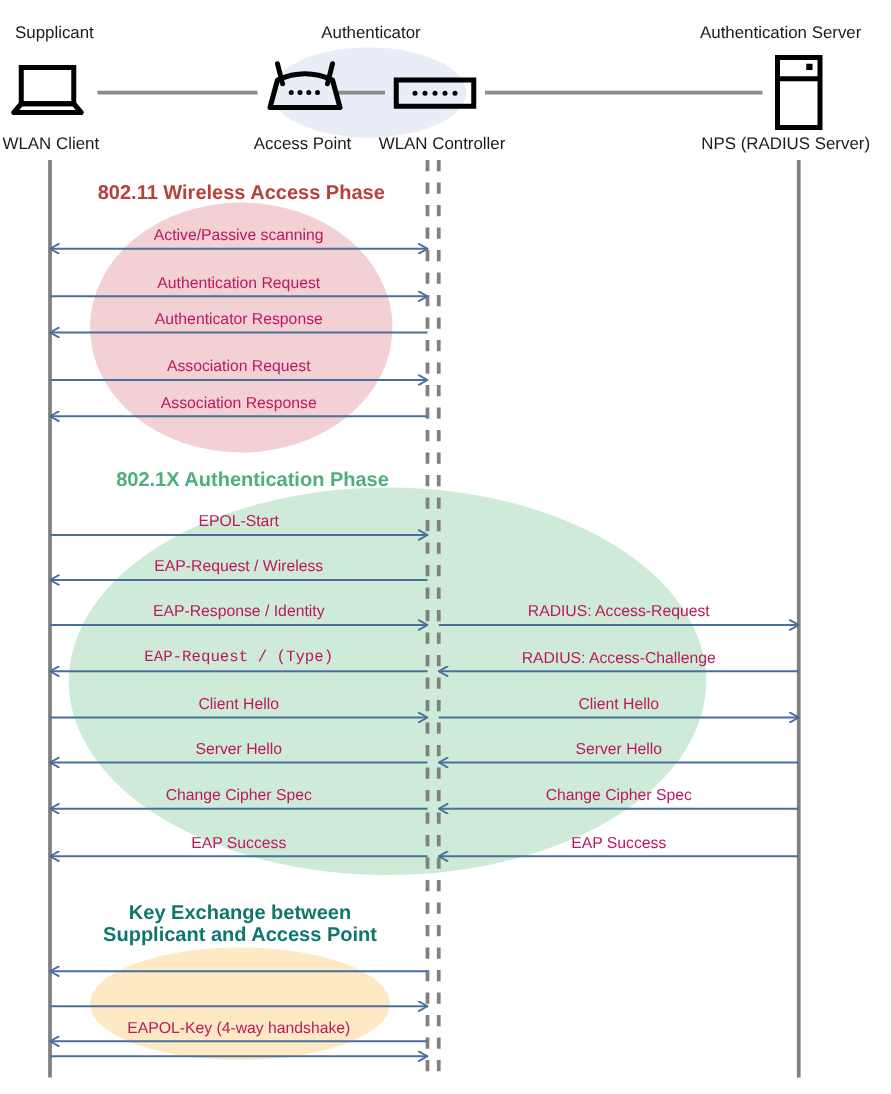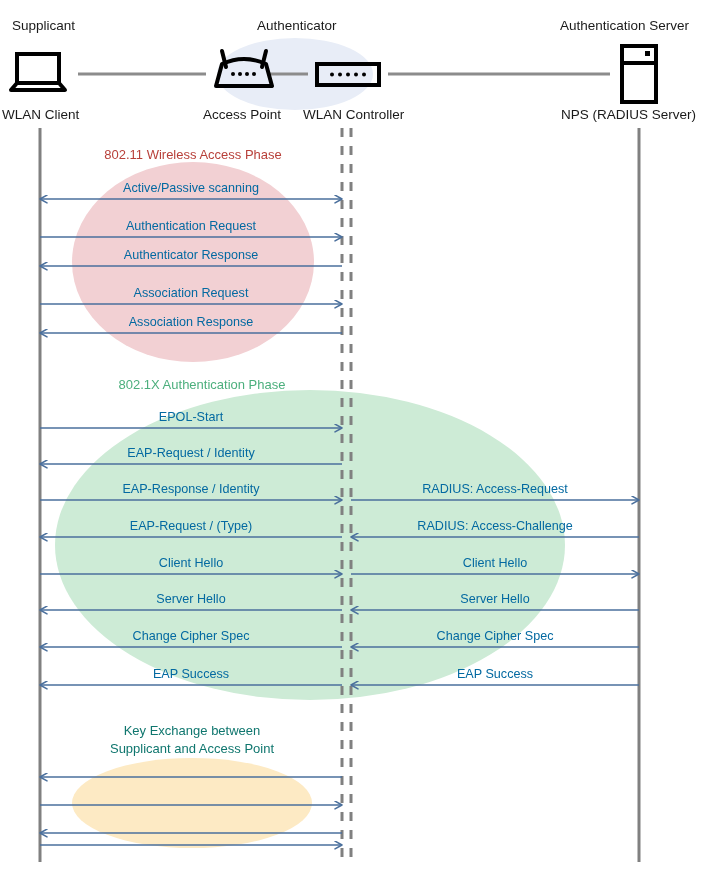--- a/index.html
+++ b/index.html
@@ -1,24 +1,24 @@
 <!DOCTYPE html>
 <html><head>
 <meta charset="utf-8">
 <style>
   html,body{margin:0;padding:0;background:#ffffff;}
   body{width:713px;height:875px;position:relative;overflow:hidden;
        font-family:"Liberation Sans","DejaVu Sans",sans-serif;color:#1a1a1a;}
   #stage{position:absolute;inset:0;width:713px;height:676px;}
   .hdr-label{position:absolute;font-size:13.5px;color:#1a1a1a;white-space:nowrap;}
   .dev-label{position:absolute;font-size:13.5px;color:#1a1a1a;white-space:nowrap;}
-  .msg{position:absolute;font-size:12.6px;color:#0369a1;white-space:nowrap;
+  .msg{position:absolute;font-size:12.6px;color:#be185d;white-space:nowrap;
        text-align:right;transform:translateX(-50%);}
-  .phase{position:absolute;font-size:13px;white-space:nowrap;
-         text-align:center;transform:translateX(-50%);line-height:18px;}
+  .phase{position:absolute;font-size:16px;white-space:nowrap;
+         text-align:center;transform:translateX(-50%);line-height:18px;font-weight:bold;}
   svg{position:absolute;left:0;top:0;}
 </style>
 </head>
 <body>
 
 <div id="stage">
     <svg width="713" height="875">
       <defs>
         <marker id="ar" markerWidth="9" markerHeight="9" refX="8" refY="4.5" orient="auto" markerUnits="userSpaceOnUse">
           <path d="M1,0.6 L8,4.5 L1,8.4" fill="none" stroke="#4a6f9c" stroke-width="1.5" stroke-linecap="round" stroke-linejoin="round"></path>
@@ -104,26 +104,27 @@
     <div class="phase" style="left: 192px; top: 722px; color: #0f766e;">
       <div>Key Exchange between</div>
       <div>Supplicant and Access Point</div>
     </div>
     <div class="msg" style="left: 191px; top: 181px;">Active/Passive scanning</div>
     <div class="msg" style="left: 191px; top: 219px;">Authentication Request</div>
     <div class="msg" style="left: 191px; top: 248px;">Authenticator Response</div>
     <div class="msg" style="left: 191px; top: 286px;">Association Request</div>
     <div class="msg" style="left: 191px; top: 315px;">Association Response</div>
     <div class="msg" style="left: 191px; top: 410px;">EPOL-Start</div>
-    <div class="msg" style="left: 191px; top: 446px;">EAP-Request / Identity</div>
+    <div class="msg" style="left: 191px; top: 446px;">EAP-Request / Wireless</div>
     <div class="msg" style="left: 191px; top: 482px;">EAP-Response / Identity</div>
-    <div class="msg" style="left: 191px; top: 519px;">EAP-Request / (Type)</div>
+    <div class="msg" style="left: 191px; top: 519px; font-family: Liberation Mono, monospace;">EAP-Request / (Type)</div>
     <div class="msg" style="left: 191px; top: 556px;">Client Hello</div>
     <div class="msg" style="left: 191px; top: 592px;">Server Hello</div>
     <div class="msg" style="left: 191px; top: 629px;">Change Cipher Spec</div>
     <div class="msg" style="left: 191px; top: 667px;">EAP Success</div>
+    <div class="msg" style="left: 191px; top: 815px;">EAPOL-Key (4-way handshake)</div>
     <div class="msg" style="left: 495px; top: 482px;">RADIUS: Access-Request</div>
     <div class="msg" style="left: 495px; top: 519px;">RADIUS: Access-Challenge</div>
     <div class="msg" style="left: 495px; top: 556px;">Client Hello</div>
     <div class="msg" style="left: 495px; top: 592px;">Server Hello</div>
     <div class="msg" style="left: 495px; top: 629px;">Change Cipher Spec</div>
     <div class="msg" style="left: 495px; top: 667px;">EAP Success</div>
   </div>
 
 </body></html>

